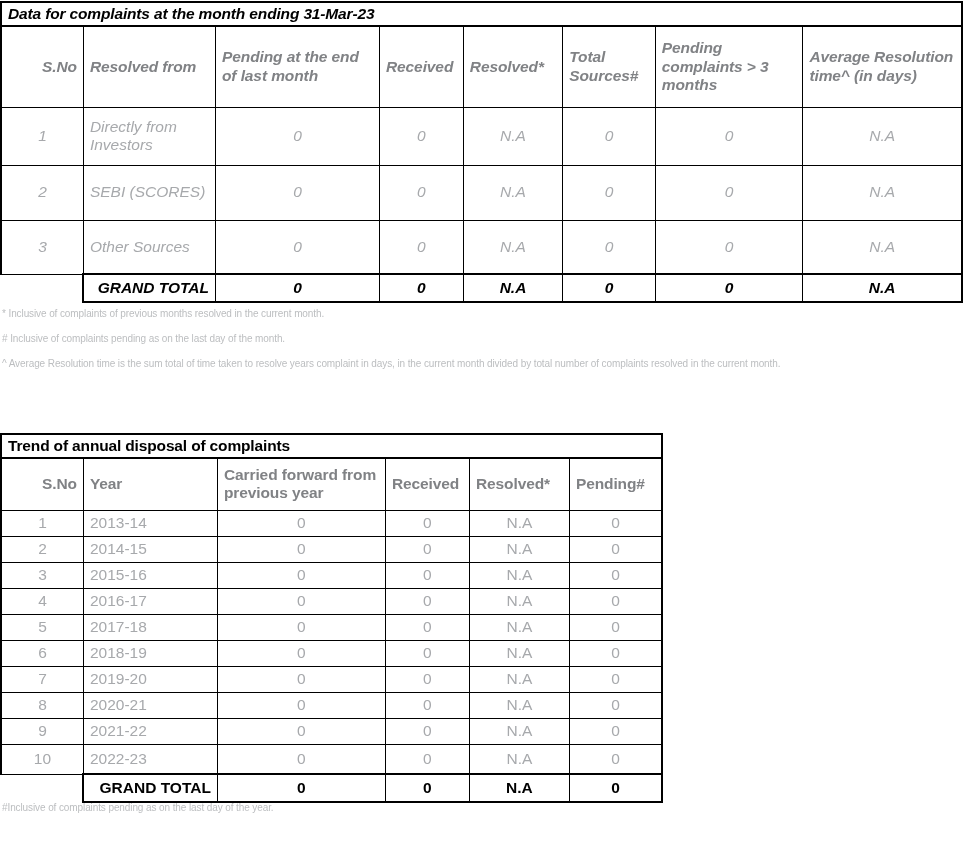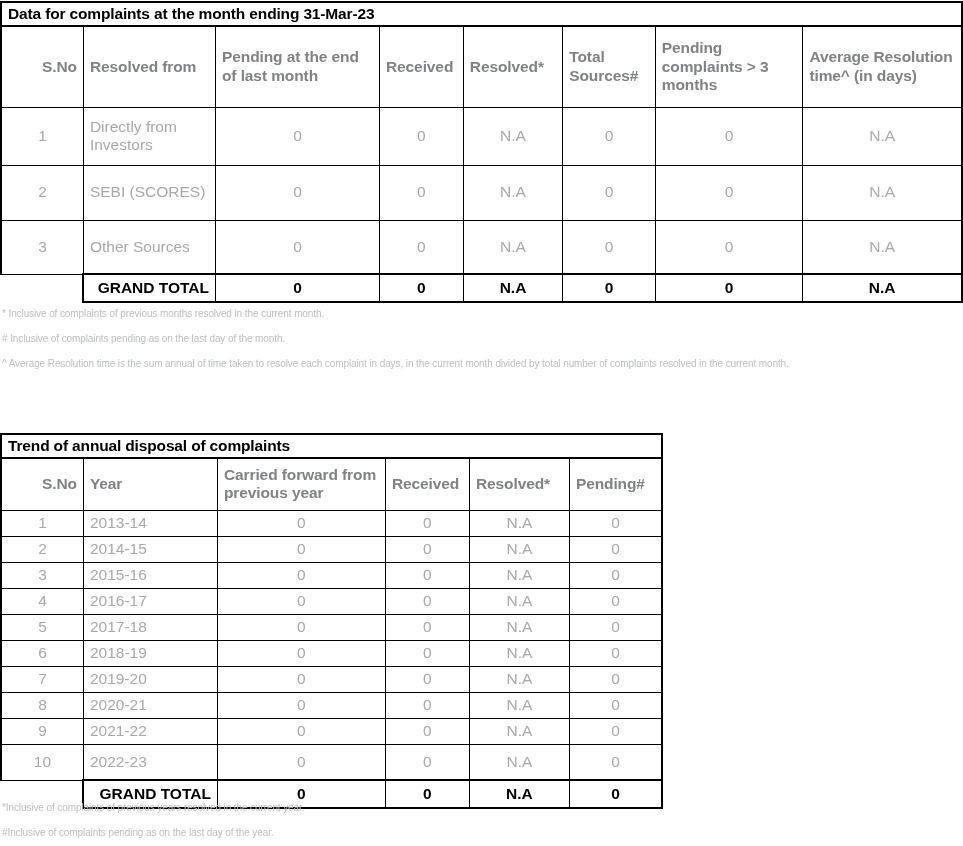--- a/index.html
+++ b/index.html
@@ -92,21 +92,21 @@
   .footnote {
     color: #bcbec0;
     font-size: 10px;
     line-height: 25px;
     white-space: nowrap;
     letter-spacing: -0.1px;
   }
   .footnote.wrap { white-space: normal; }
 
   
-  #table1-wrap { position: absolute; left: 0px; top: 1px; }
+  #table1-wrap { position: absolute; left: 0px; top: 1px; font-style: italic; }
   #notes1 { position: absolute; left: 2px; top: 301px; width: 958px; }
   #table2-wrap { position: absolute; left: 0px; top: 433px; }
   #notes2 { position: absolute; left: 2px; top: 795px; width: 700px; }
 </style>
 </head>
 <body>
 
 <div id="table1-wrap">
   <table class="grid">
     <colgroup>
@@ -175,21 +175,21 @@
         <td class="gt-num">0</td>
         <td class="gt-num gt-last">N.A</td>
       </tr>
     </tbody>
   </table>
 </div>
 
 <div id="notes1" class="footnotes">
   <div class="footnote">* Inclusive of complaints of previous months resolved in the current month.</div>
   <div class="footnote"># Inclusive of complaints pending as on the last day of the month.</div>
-  <div class="footnote wrap">^ Average Resolution time is the sum annual of time taken to resolve each complaint in days, in the current month divided by total number of complaints resolved in the current month.</div>
+  <div class="footnote wrap">^ Average Resolution time is the sum total of time taken to resolve years complaint in days, in the current month divided by total number of complaints resolved in the current month.</div>
 </div>
 
 <div id="table2-wrap">
   <table class="grid">
     <colgroup>
       <col style="width:66px">
         <col style="width:134px">
         <col style="width:168px">
       <col style="width:84px">
         <col style="width:100px">
@@ -273,21 +273,21 @@
         <td class="cell num">0</td>
       </tr>
       <tr class="body-row" style="height:26px">
         <td class="cell num">9</td>
         <td class="cell lbl">2021-22</td>
         <td class="cell num">0</td>
         <td class="cell num">0</td>
         <td class="cell num">N.A</td>
         <td class="cell num">0</td>
       </tr>
-      <tr class="body-row" style="height:36px">
+      <tr class="body-row" style="height:30px">
         <td class="cell num">10</td>
         <td class="cell lbl">2022-23</td>
         <td class="cell num">0</td>
         <td class="cell num">0</td>
         <td class="cell num">N.A</td>
         <td class="cell num">0</td>
       </tr>
 
       <tr class="total" style="height:28px">
         <td class="gt-blank"></td>
@@ -295,15 +295,14 @@
         <td class="gt-num">0</td>
         <td class="gt-num">0</td>
         <td class="gt-num">N.A</td>
         <td class="gt-num gt-last">0</td>
       </tr>
     </tbody>
   </table>
 </div>
 
 <div id="notes2" class="footnotes">
-  <div class="footnote">*Inclusive of complaints of previous years resolved in the current year.</div>
   <div class="footnote">#Inclusive of complaints pending as on the last day of the year.</div>
 </div>
 
 </body></html>

